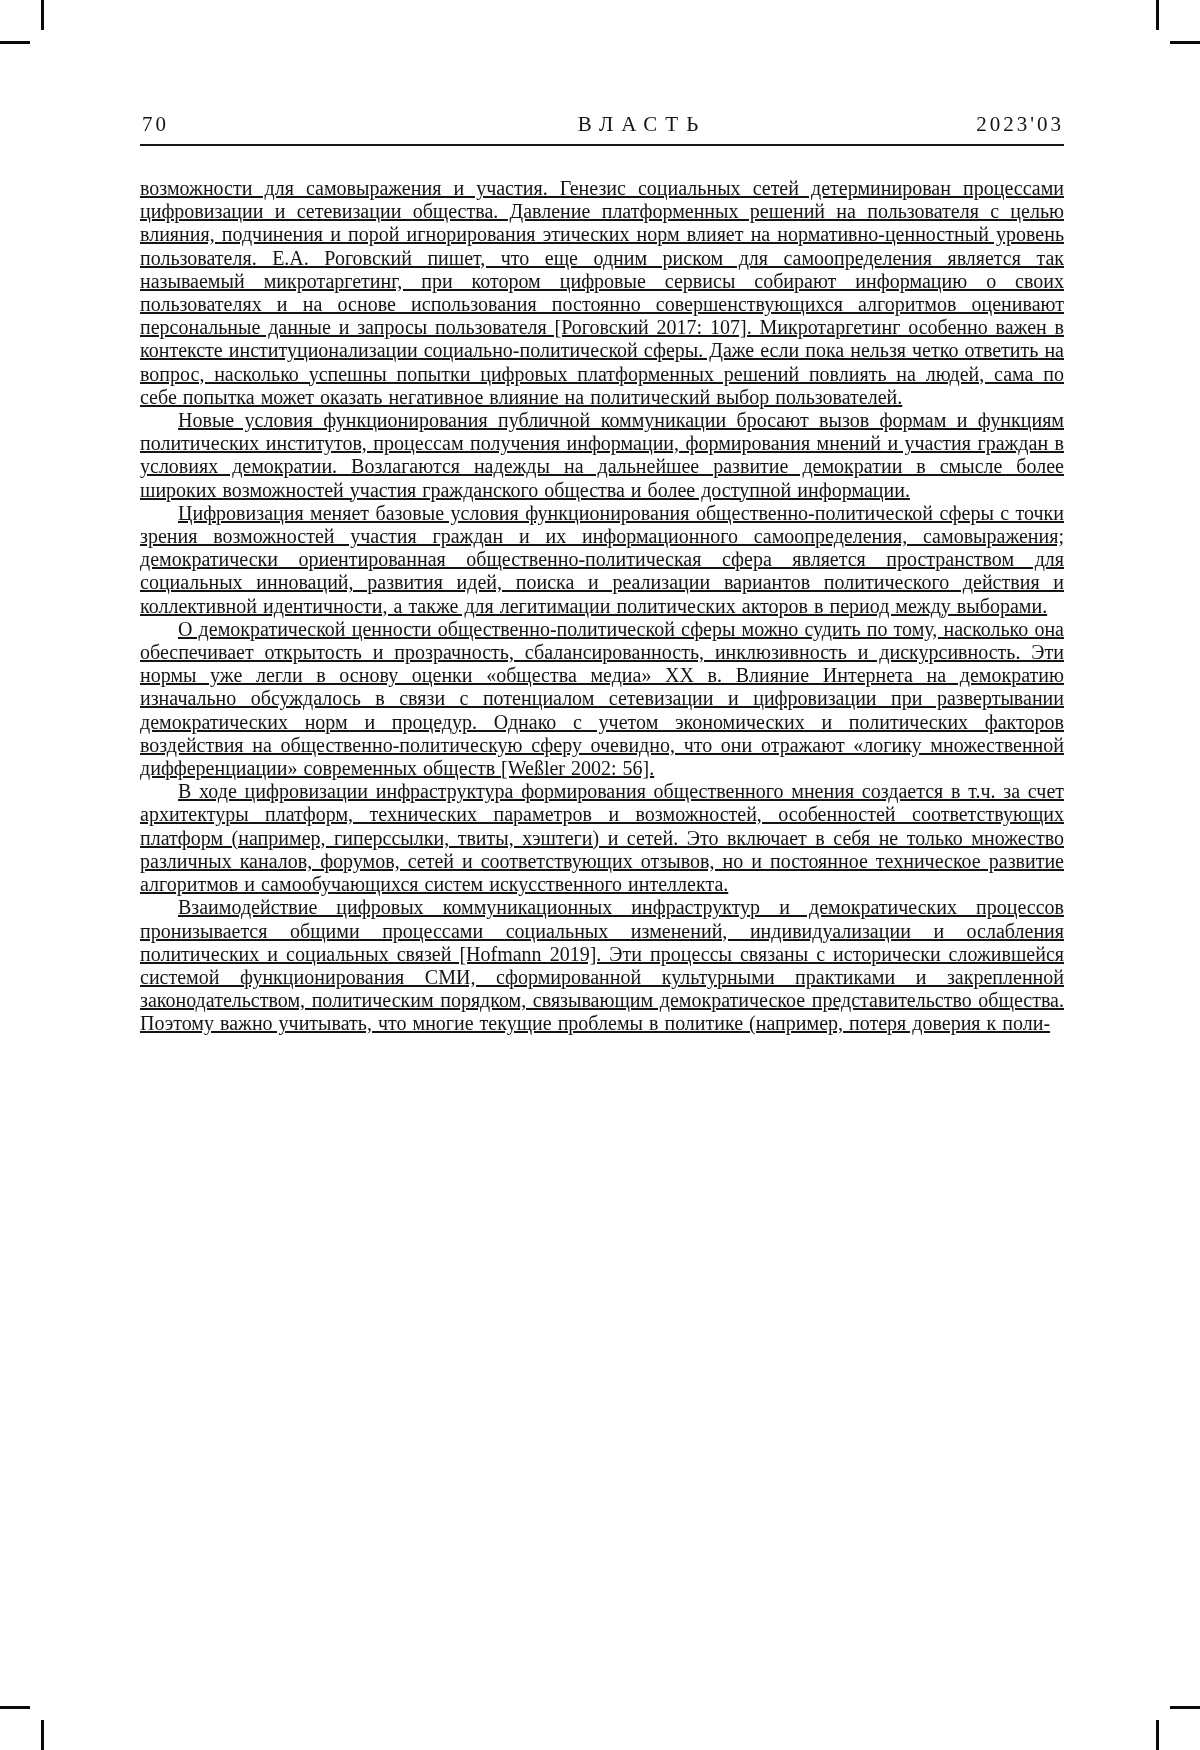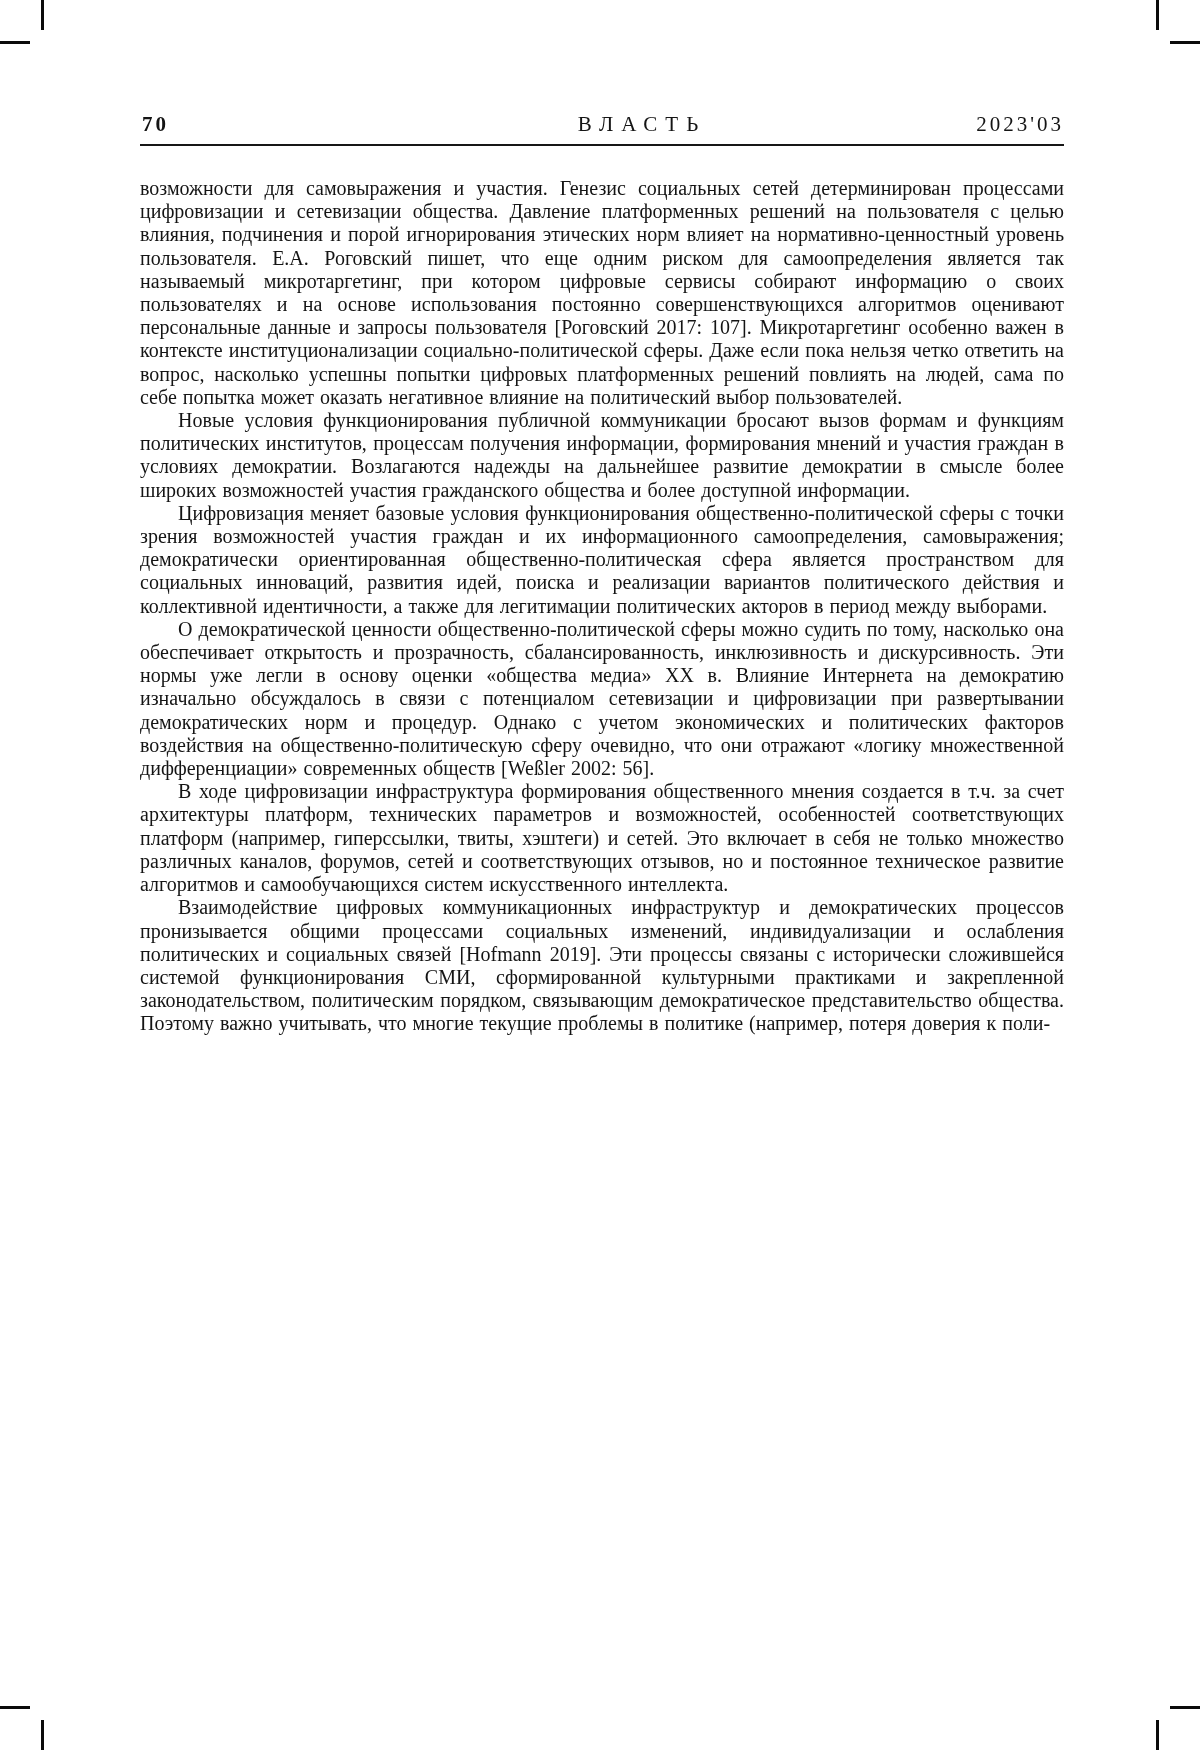--- a/index.html
+++ b/index.html
@@ -23,21 +23,20 @@
   }
   .page-header {
     position: relative;
     height: 36px;
     border-bottom: 2px solid #161616;
     font-size: 21px;
   }
   .page-header .page-num {
     position: absolute; left: 2px; top: 2px;
     letter-spacing: 3px;
-    font-weight: bold;
   }
   .page-header .journal-title {
     position: absolute; left: 50%; top: 2px;
     transform: translateX(-50%);
     letter-spacing: 8px;
     margin-left: 40px;
   }
   .page-header .issue {
     position: absolute; right: 0; top: 2px;
     letter-spacing: 3px;
@@ -46,20 +45,21 @@
   .bodytext {
     margin-top: 31px;
     font-size: 20px;
     line-height: 23.2px;
     text-align: justify;
     text-justify: inter-word;
   }
   .bodytext p {
     text-indent: 38px;
     word-spacing: 1px;
+    text-decoration: underline;
   }
   .bodytext p.cont { text-indent: 0; }
 </style>
 </head>
 <body>
 
 <div class="crop v" style="left:41px;  top:0;"></div>
 <div class="crop h" style="left:0;    top:41px;"></div>
 <div class="crop v" style="left:1156px; top:0;"></div>
 <div class="crop h" style="left:1170px; top:41px;"></div>

